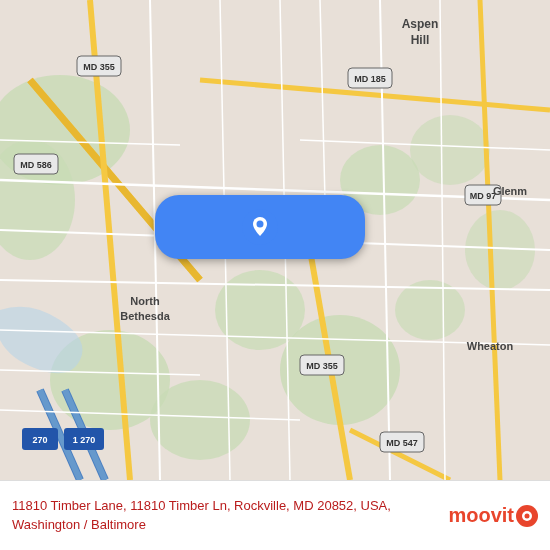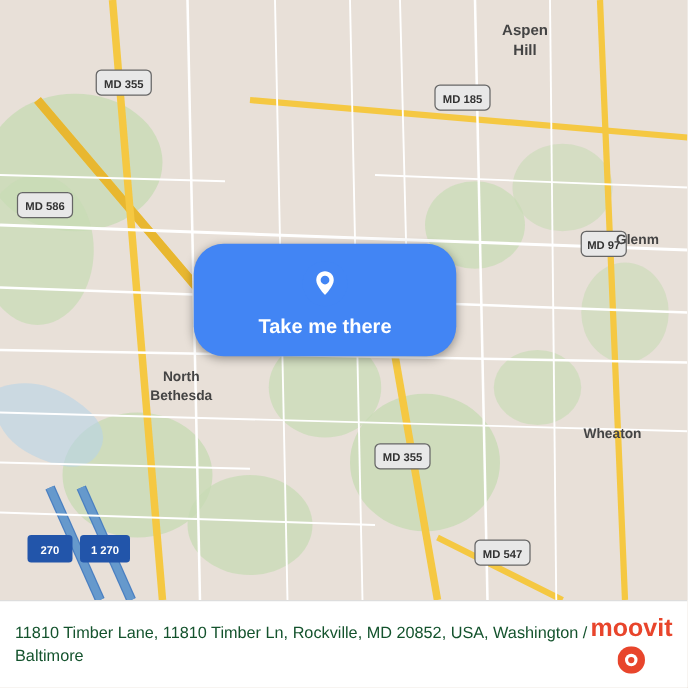--- a/index.html
+++ b/index.html
@@ -59,34 +59,33 @@
       border-top: 1px solid #ddd;
       position: relative;
     }
 
     .footer-left {
       flex: 1;
     }
 
     .address-text {
       font-size: 13px;
-      color: #14532d;
+      color: #b91c1c;
       font-weight: 400;
       line-height: 1.4;
     }
 
     .moovit-logo {
       display: flex;
       align-items: center;
       gap: 2px;
       font-weight: 700;
       font-size: 20px;
       color: #e8452c;
       font-family: Arial, sans-serif;
-      flex-direction: column;
     }
 
     .osm-credit {
       position: absolute;
       bottom: 2px;
       left: 12px;
       font-size: 9px;
       color: #555;
     }
   </style>
@@ -182,21 +181,20 @@
     <text x="490" y="350" text-anchor="middle" font-size="11" font-weight="bold" fill="#444" font-family="Arial">Wheaton</text>
   </svg>
 
   <button id="take-me-there-btn">
 
     <svg width="36" height="36" viewBox="0 0 36 36" xmlns="http://www.w3.org/2000/svg">
       <circle cx="18" cy="18" r="18" fill="#4285f4"></circle>
       <path d="M18 8 C14 8 11 11 11 15 C11 20 18 27 18 27 C18 27 25 20 25 15 C25 11 22 8 18 8 Z" fill="white"></path>
       <circle cx="18" cy="15" r="3.5" fill="#4285f4"></circle>
     </svg>
-    <span>Take me there</span>
   </button>
 </div>
 
 <div id="footer">
   <div class="footer-left">
     <div class="address-text">11810 Timber Lane, 11810 Timber Ln, Rockville, MD 20852, USA, Washington / Baltimore</div>
   </div>
   <div class="moovit-logo">
     <span>moovit</span>
     <svg width="22" height="22" viewBox="0 0 22 22">

